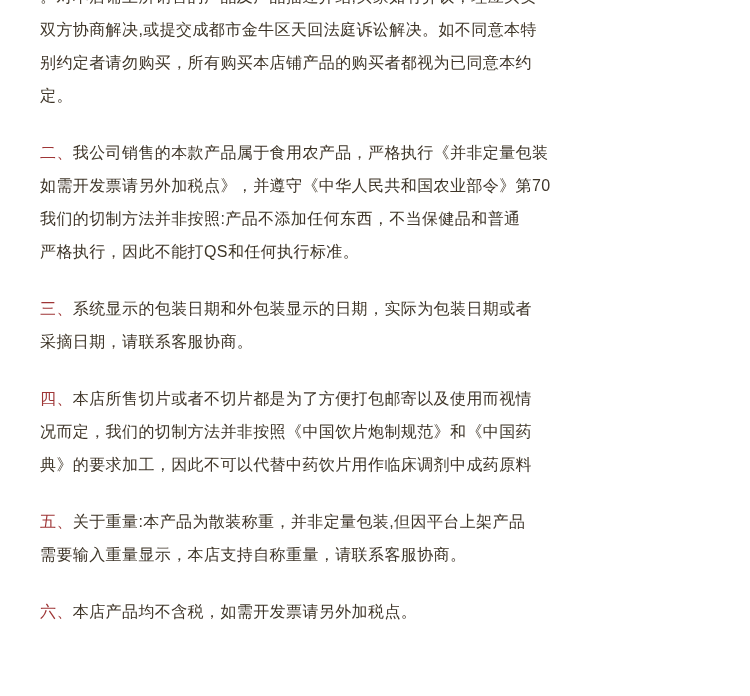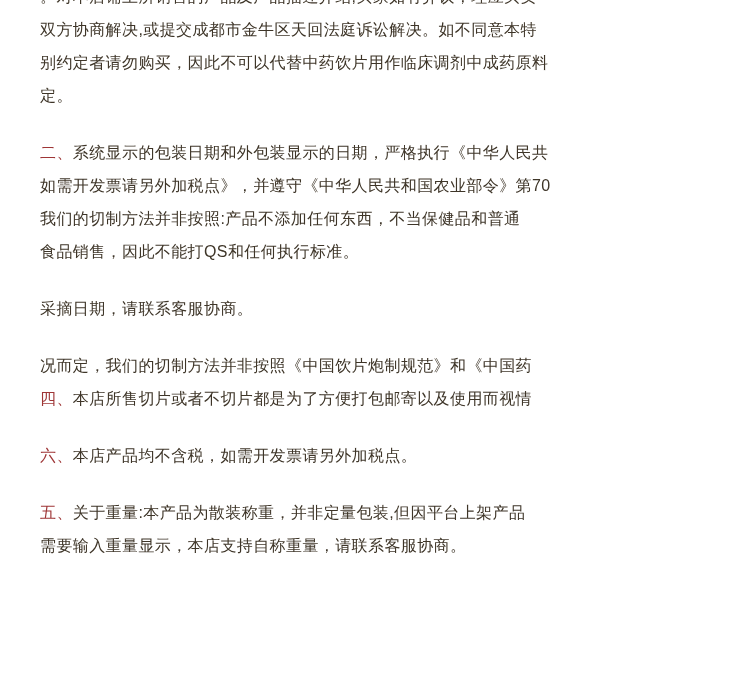--- a/index.html
+++ b/index.html
@@ -42,42 +42,44 @@
   }
 </style>
 </head>
 <body>
 
 <div class="doc">
 
   <div class="para clipped-top">
     <div class="line">。对本店铺上所销售的产品及产品描述介绍,买家如有异议，理应买卖</div>
     <div class="line">双方协商解决,或提交成都市金牛区天回法庭诉讼解决。如不同意本特</div>
-    <div class="line">别约定者请勿购买，因此不可以代替中药饮片用作临床调剂中成药原料</div>
+    <div class="line">别约定者请勿购买，所有购买本店铺产品的购买者都视为已同意本约</div>
     <div class="line">定。</div>
   </div>
 
   <div class="para">
-    <div class="line"><span class="marker">二、</span><span>系统显示的包装日期和外包装显示的日期，严格执行《中华人民共</span></div>
+    <div class="line"><span class="marker">二、</span><span>我公司销售的本款产品属于食用农产品，严格执行《并非定量包装</span></div>
     <div class="line">如需开发票请另外加税点》，并遵守《中华人民共和国农业部令》第70</div>
     <div class="line">我们的切制方法并非按照:产品不添加任何东西，不当保健品和普通</div>
-    <div class="line">食品销售，因此不能打QS和任何执行标准。</div>
+    <div class="line">严格执行，因此不能打QS和任何执行标准。</div>
   </div>
 
   <div class="para">
+    <div class="line"><span class="marker">三、</span><span>系统显示的包装日期和外包装显示的日期，实际为包装日期或者</span></div>
     <div class="line">采摘日期，请联系客服协商。</div>
   </div>
 
   <div class="para">
+    <div class="line"><span class="marker">四、</span><span>本店所售切片或者不切片都是为了方便打包邮寄以及使用而视情</span></div>
     <div class="line">况而定，我们的切制方法并非按照《中国饮片炮制规范》和《中国药</div>
-    <div class="line"><span class="marker">四、</span><span>本店所售切片或者不切片都是为了方便打包邮寄以及使用而视情</span></div>
-  </div>
-
-  <div class="para">
-    <div class="line"><span class="marker">六、</span><span>本店产品均不含税，如需开发票请另外加税点。</span></div>
+    <div class="line">典》的要求加工，因此不可以代替中药饮片用作临床调剂中成药原料</div>
   </div>
 
   <div class="para">
     <div class="line"><span class="marker">五、</span><span>关于重量:本产品为散装称重，并非定量包装,但因平台上架产品</span></div>
     <div class="line">需要输入重量显示，本店支持自称重量，请联系客服协商。</div>
   </div>
 
+  <div class="para">
+    <div class="line"><span class="marker">六、</span><span>本店产品均不含税，如需开发票请另外加税点。</span></div>
+  </div>
+
 </div>
 
 </body></html>

